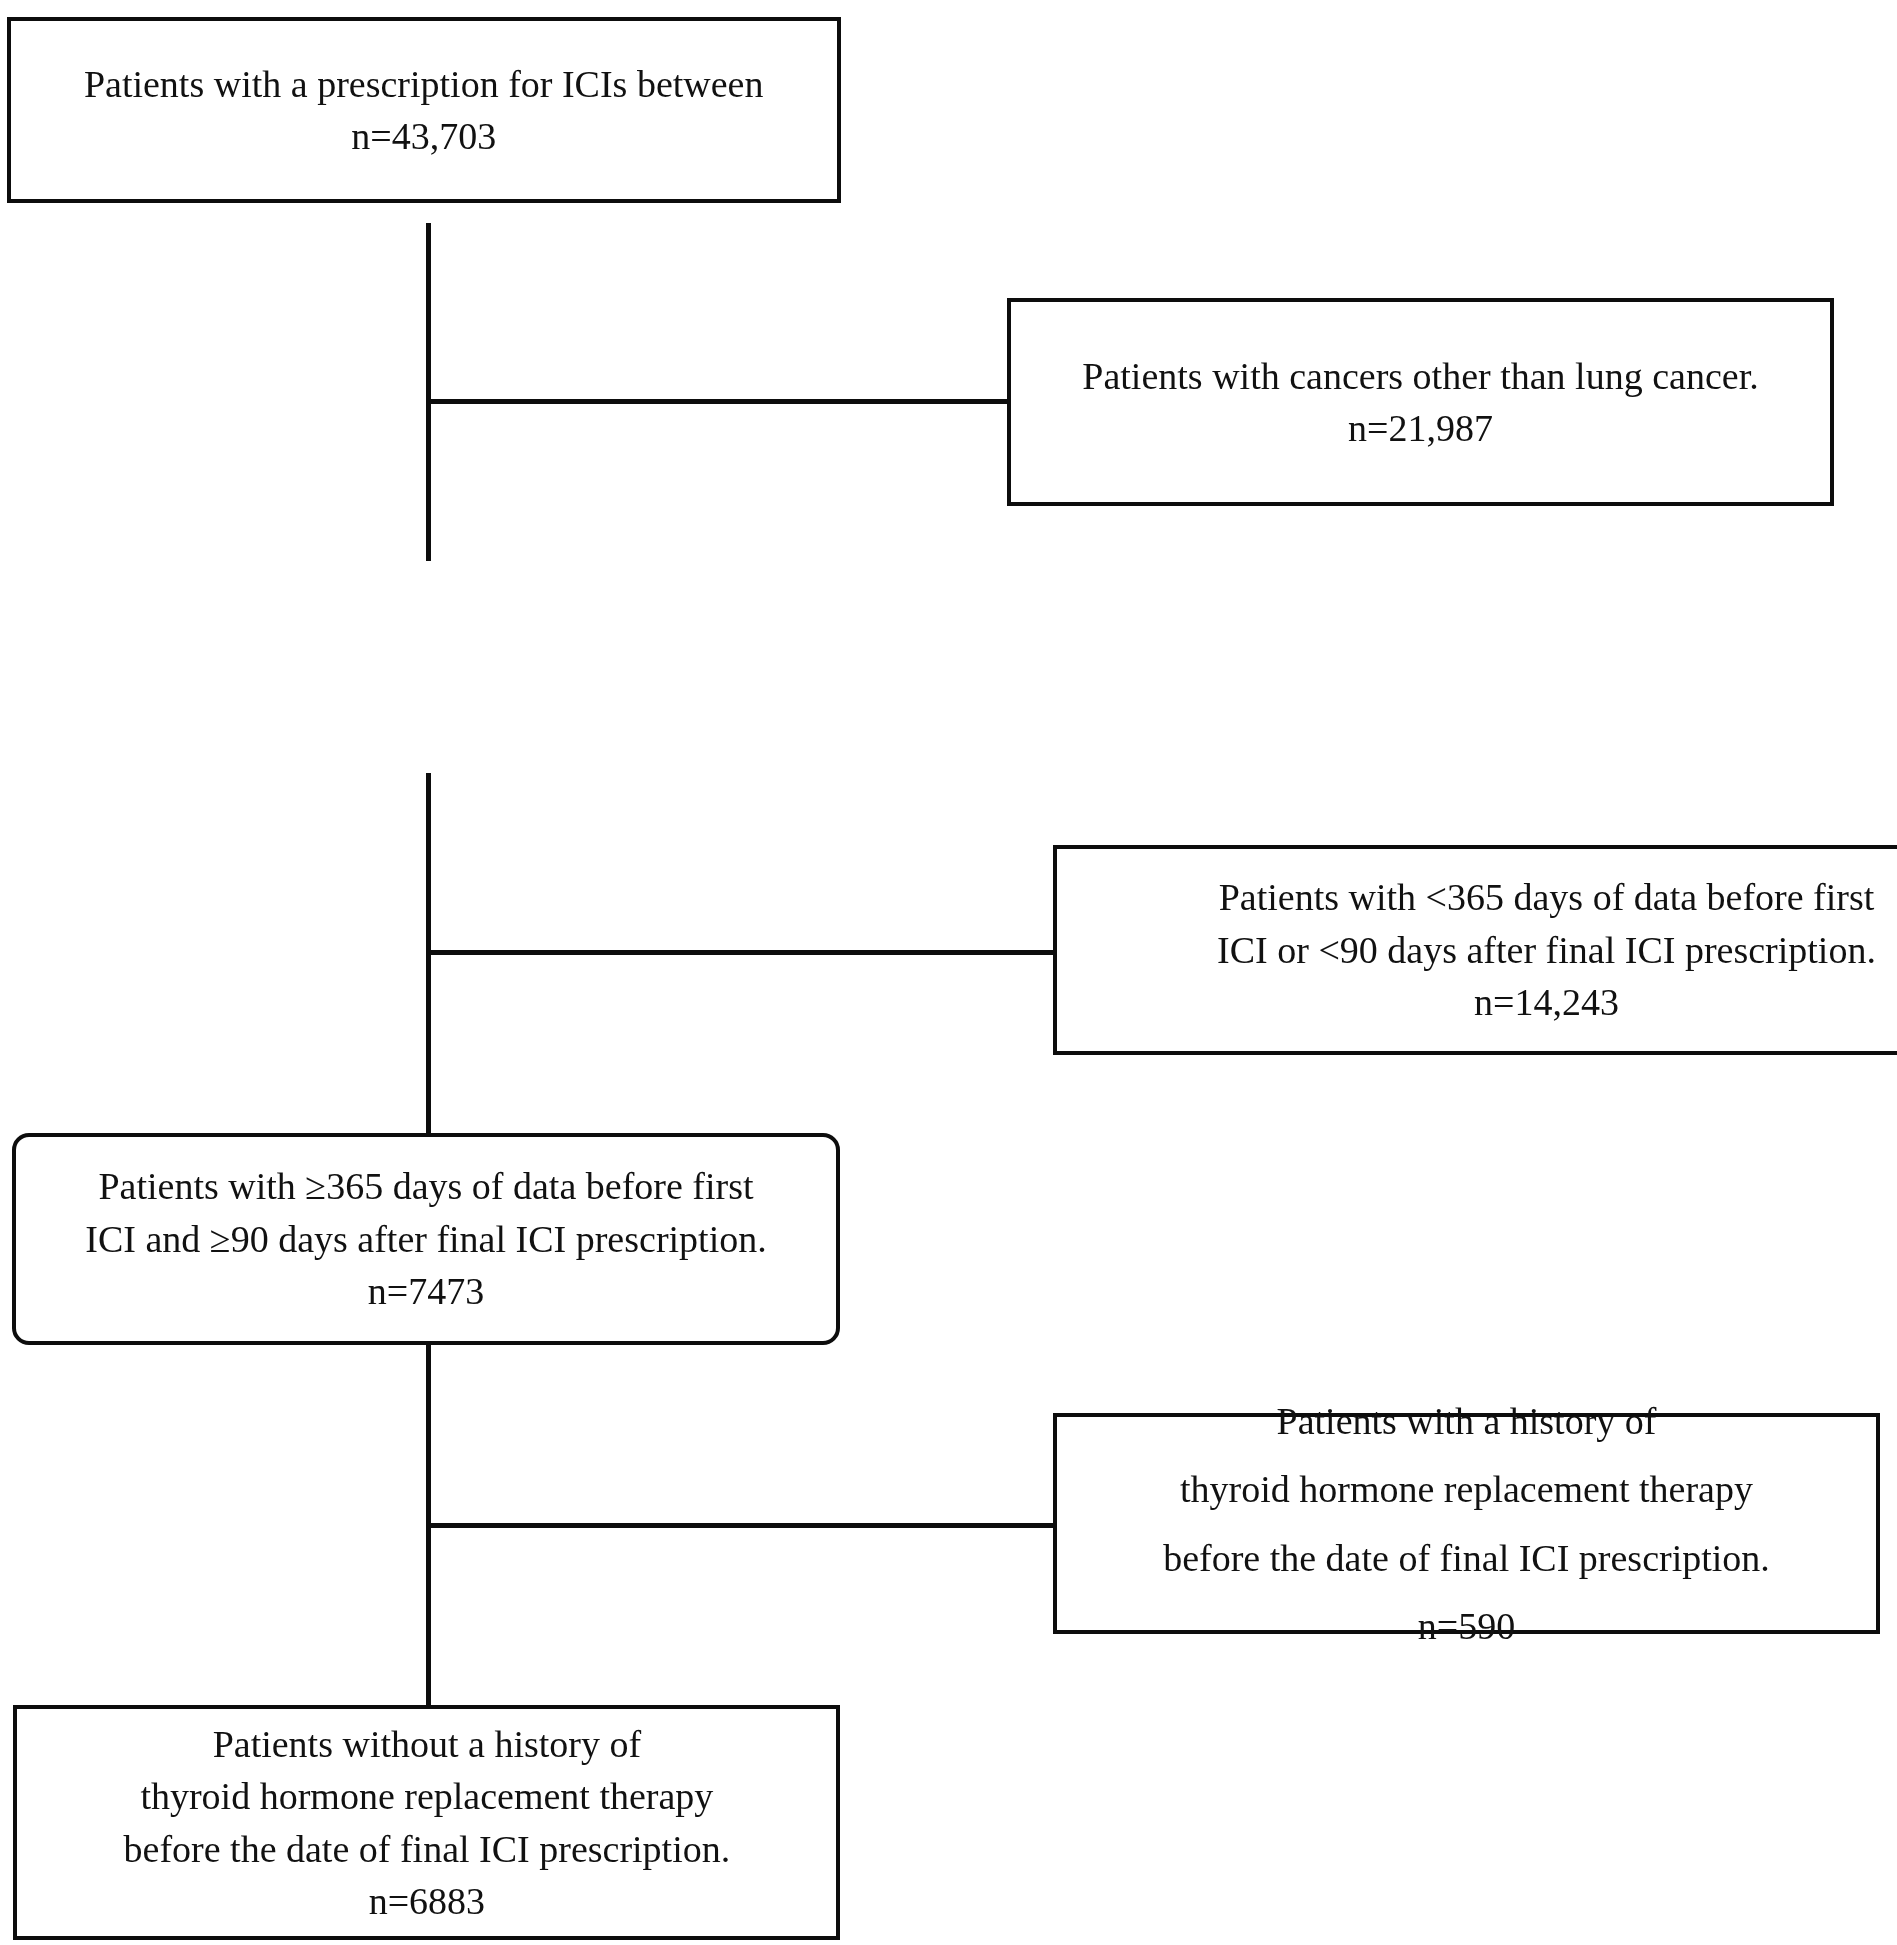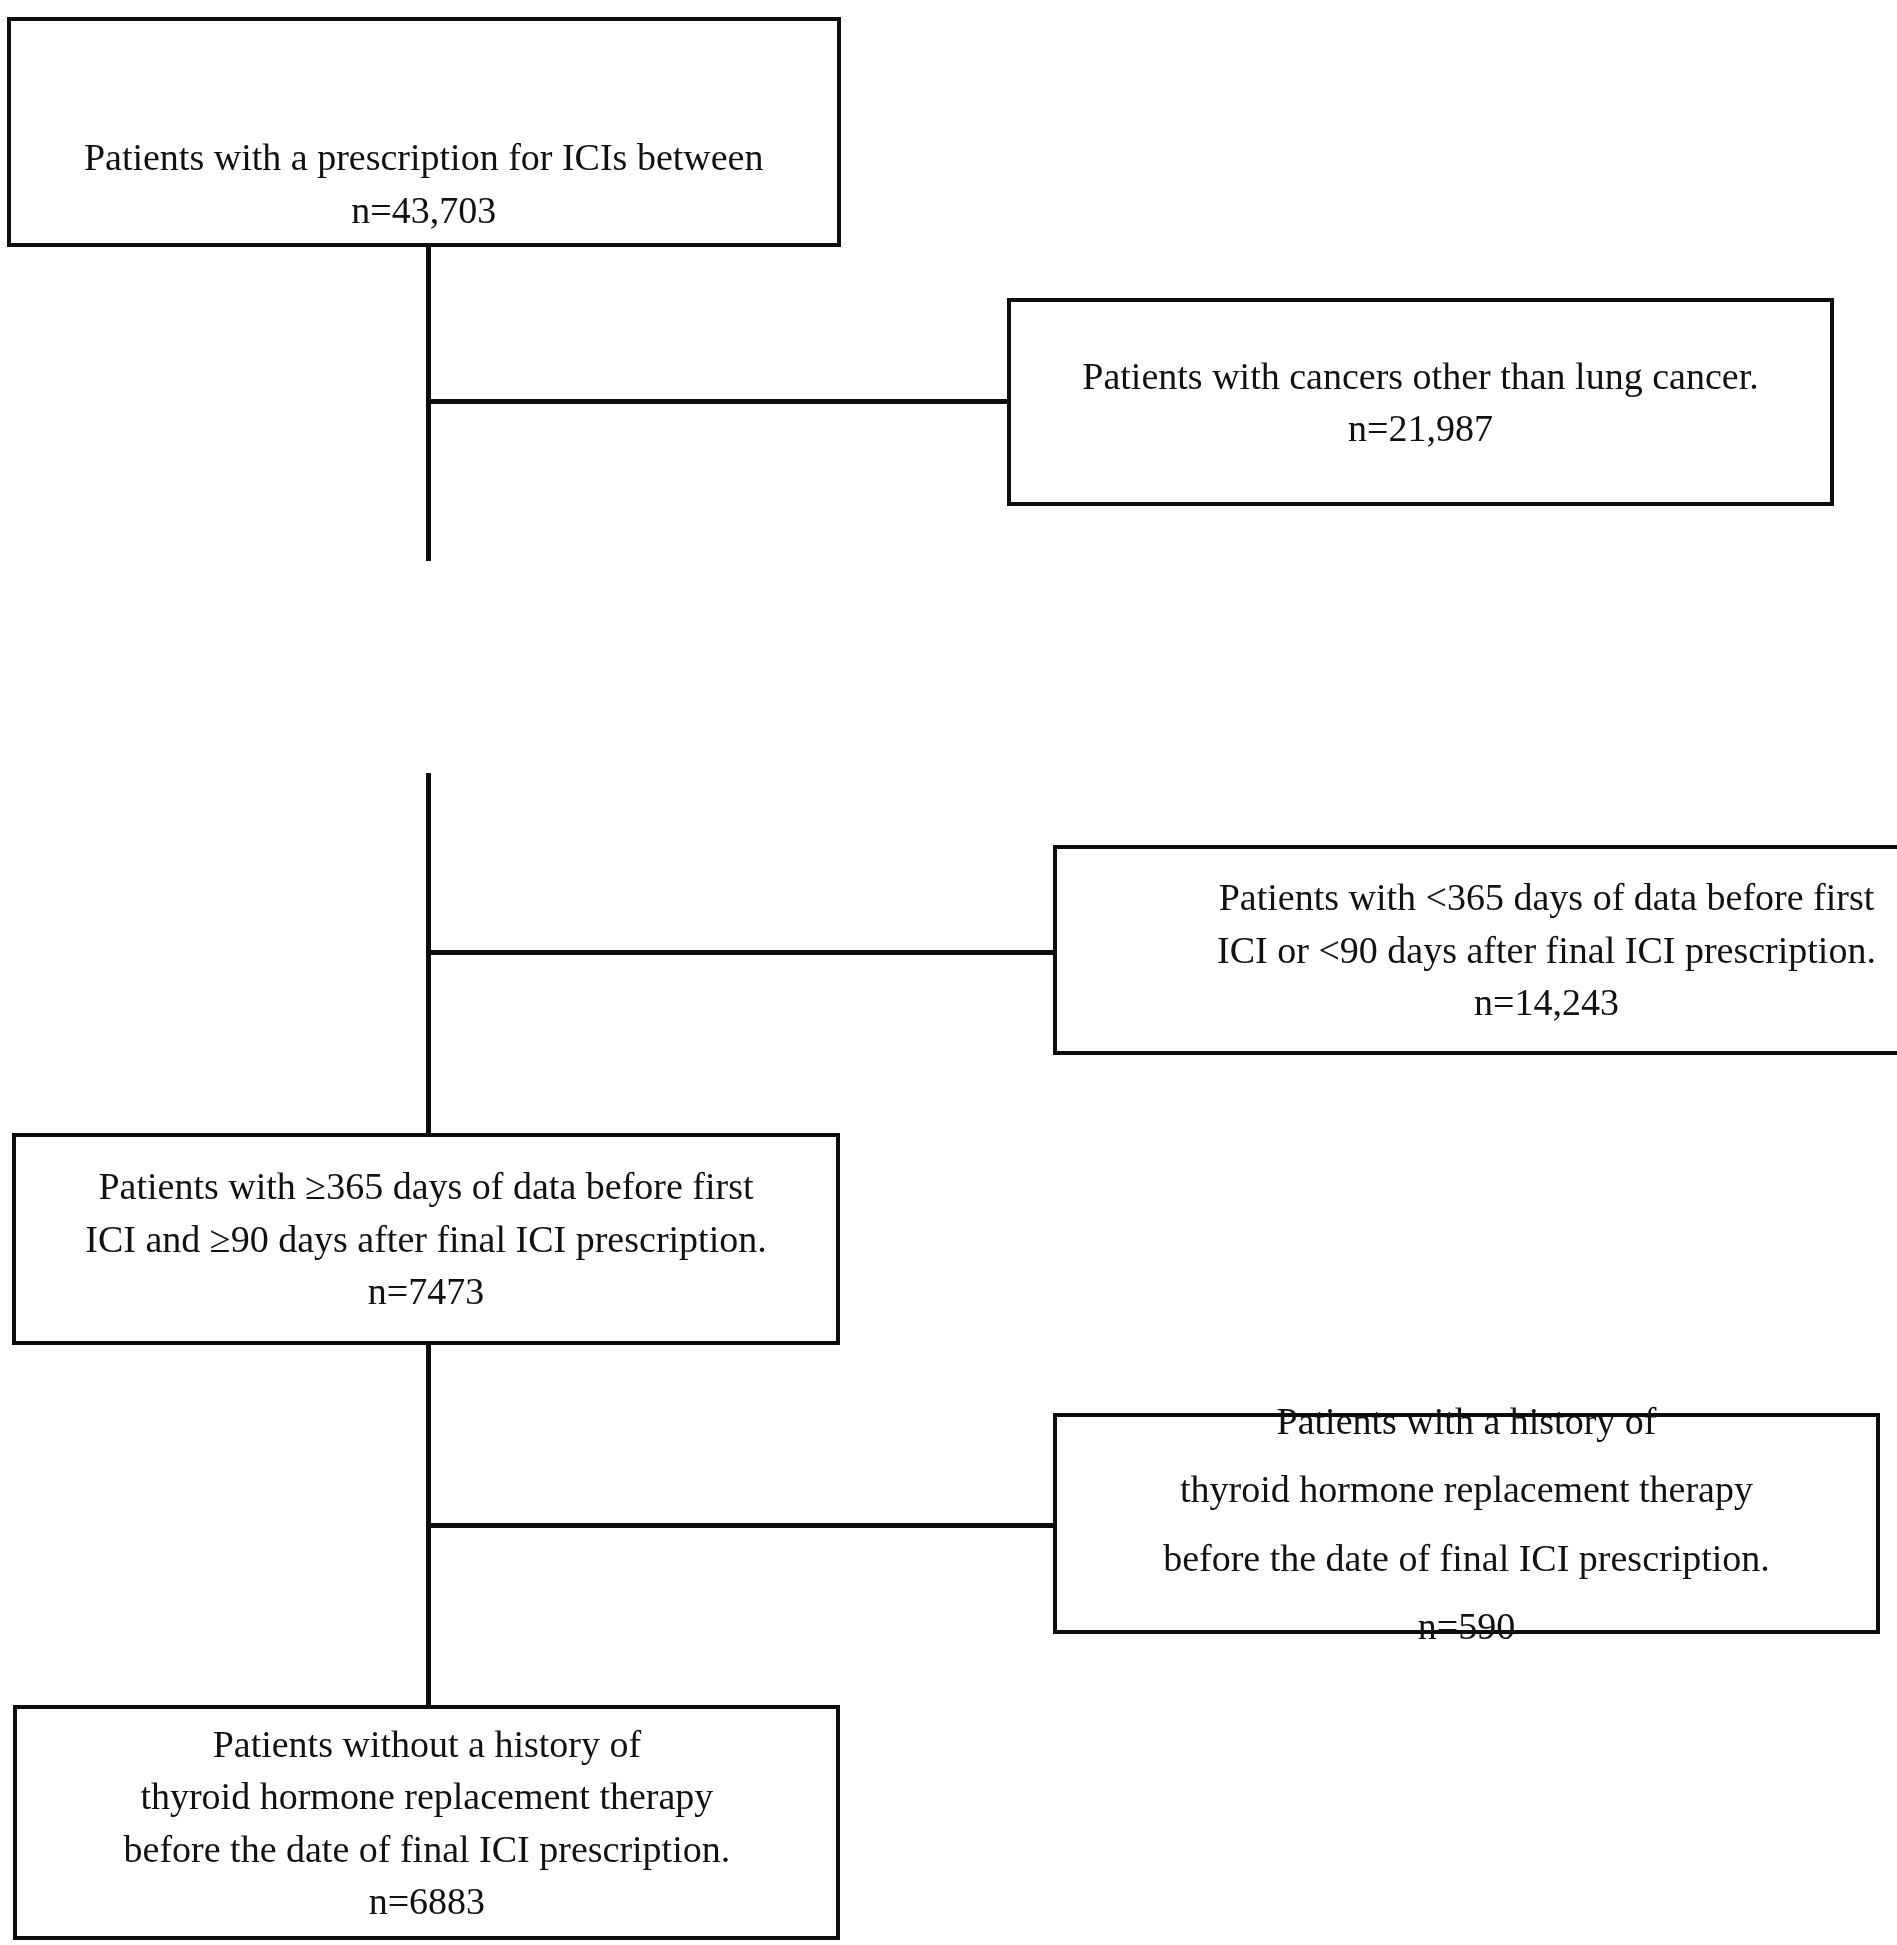--- a/index.html
+++ b/index.html
@@ -44,25 +44,25 @@
     z-index: 1;
   }
   .hline {
     position: absolute;
     background: #0d0d0d;
     height: 5.4px;
     z-index: 1;
   }
 
   
-  #node-cohort-all      { left: 6.7px;   top: 17px;   width: 834px; height: 230px; justify-content: flex-end; }
+  #node-cohort-all      { left: 6.7px;   top: 17px;   width: 834px; height: 186px; }
   #node-excl-other      { left: 1007px; top: 298px;  width: 827px; height: 208px; }
   #node-lung-ici        { left: 12px;   top: 561px;  width: 828px; height: 212px; }
   #node-excl-followup   { left: 1053px; top: 845px; width: 987px; height: 210px; }
-  #node-incl-followup   { left: 12px;   top: 1133px; width: 828px; height: 212px; }
+  #node-incl-followup   { left: 12px;   top: 1133px; width: 828px; height: 212px; border-radius: 17px; }
   #node-excl-thr        { left: 1053px; top: 1413px; width: 827px; height: 221px; gap: 16px; }
   #node-final-cohort    { left: 13.4px;   top: 1705px; width: 827px; height: 235px; }
 
   
   
   #trunk-1 { left: 426px; top: 223px;  height: 338px; }
   #trunk-2 { left: 426px; top: 773px; height: 360px; }
   #trunk-3 { left: 426px; top: 1345px; height: 360px; }
 
   

